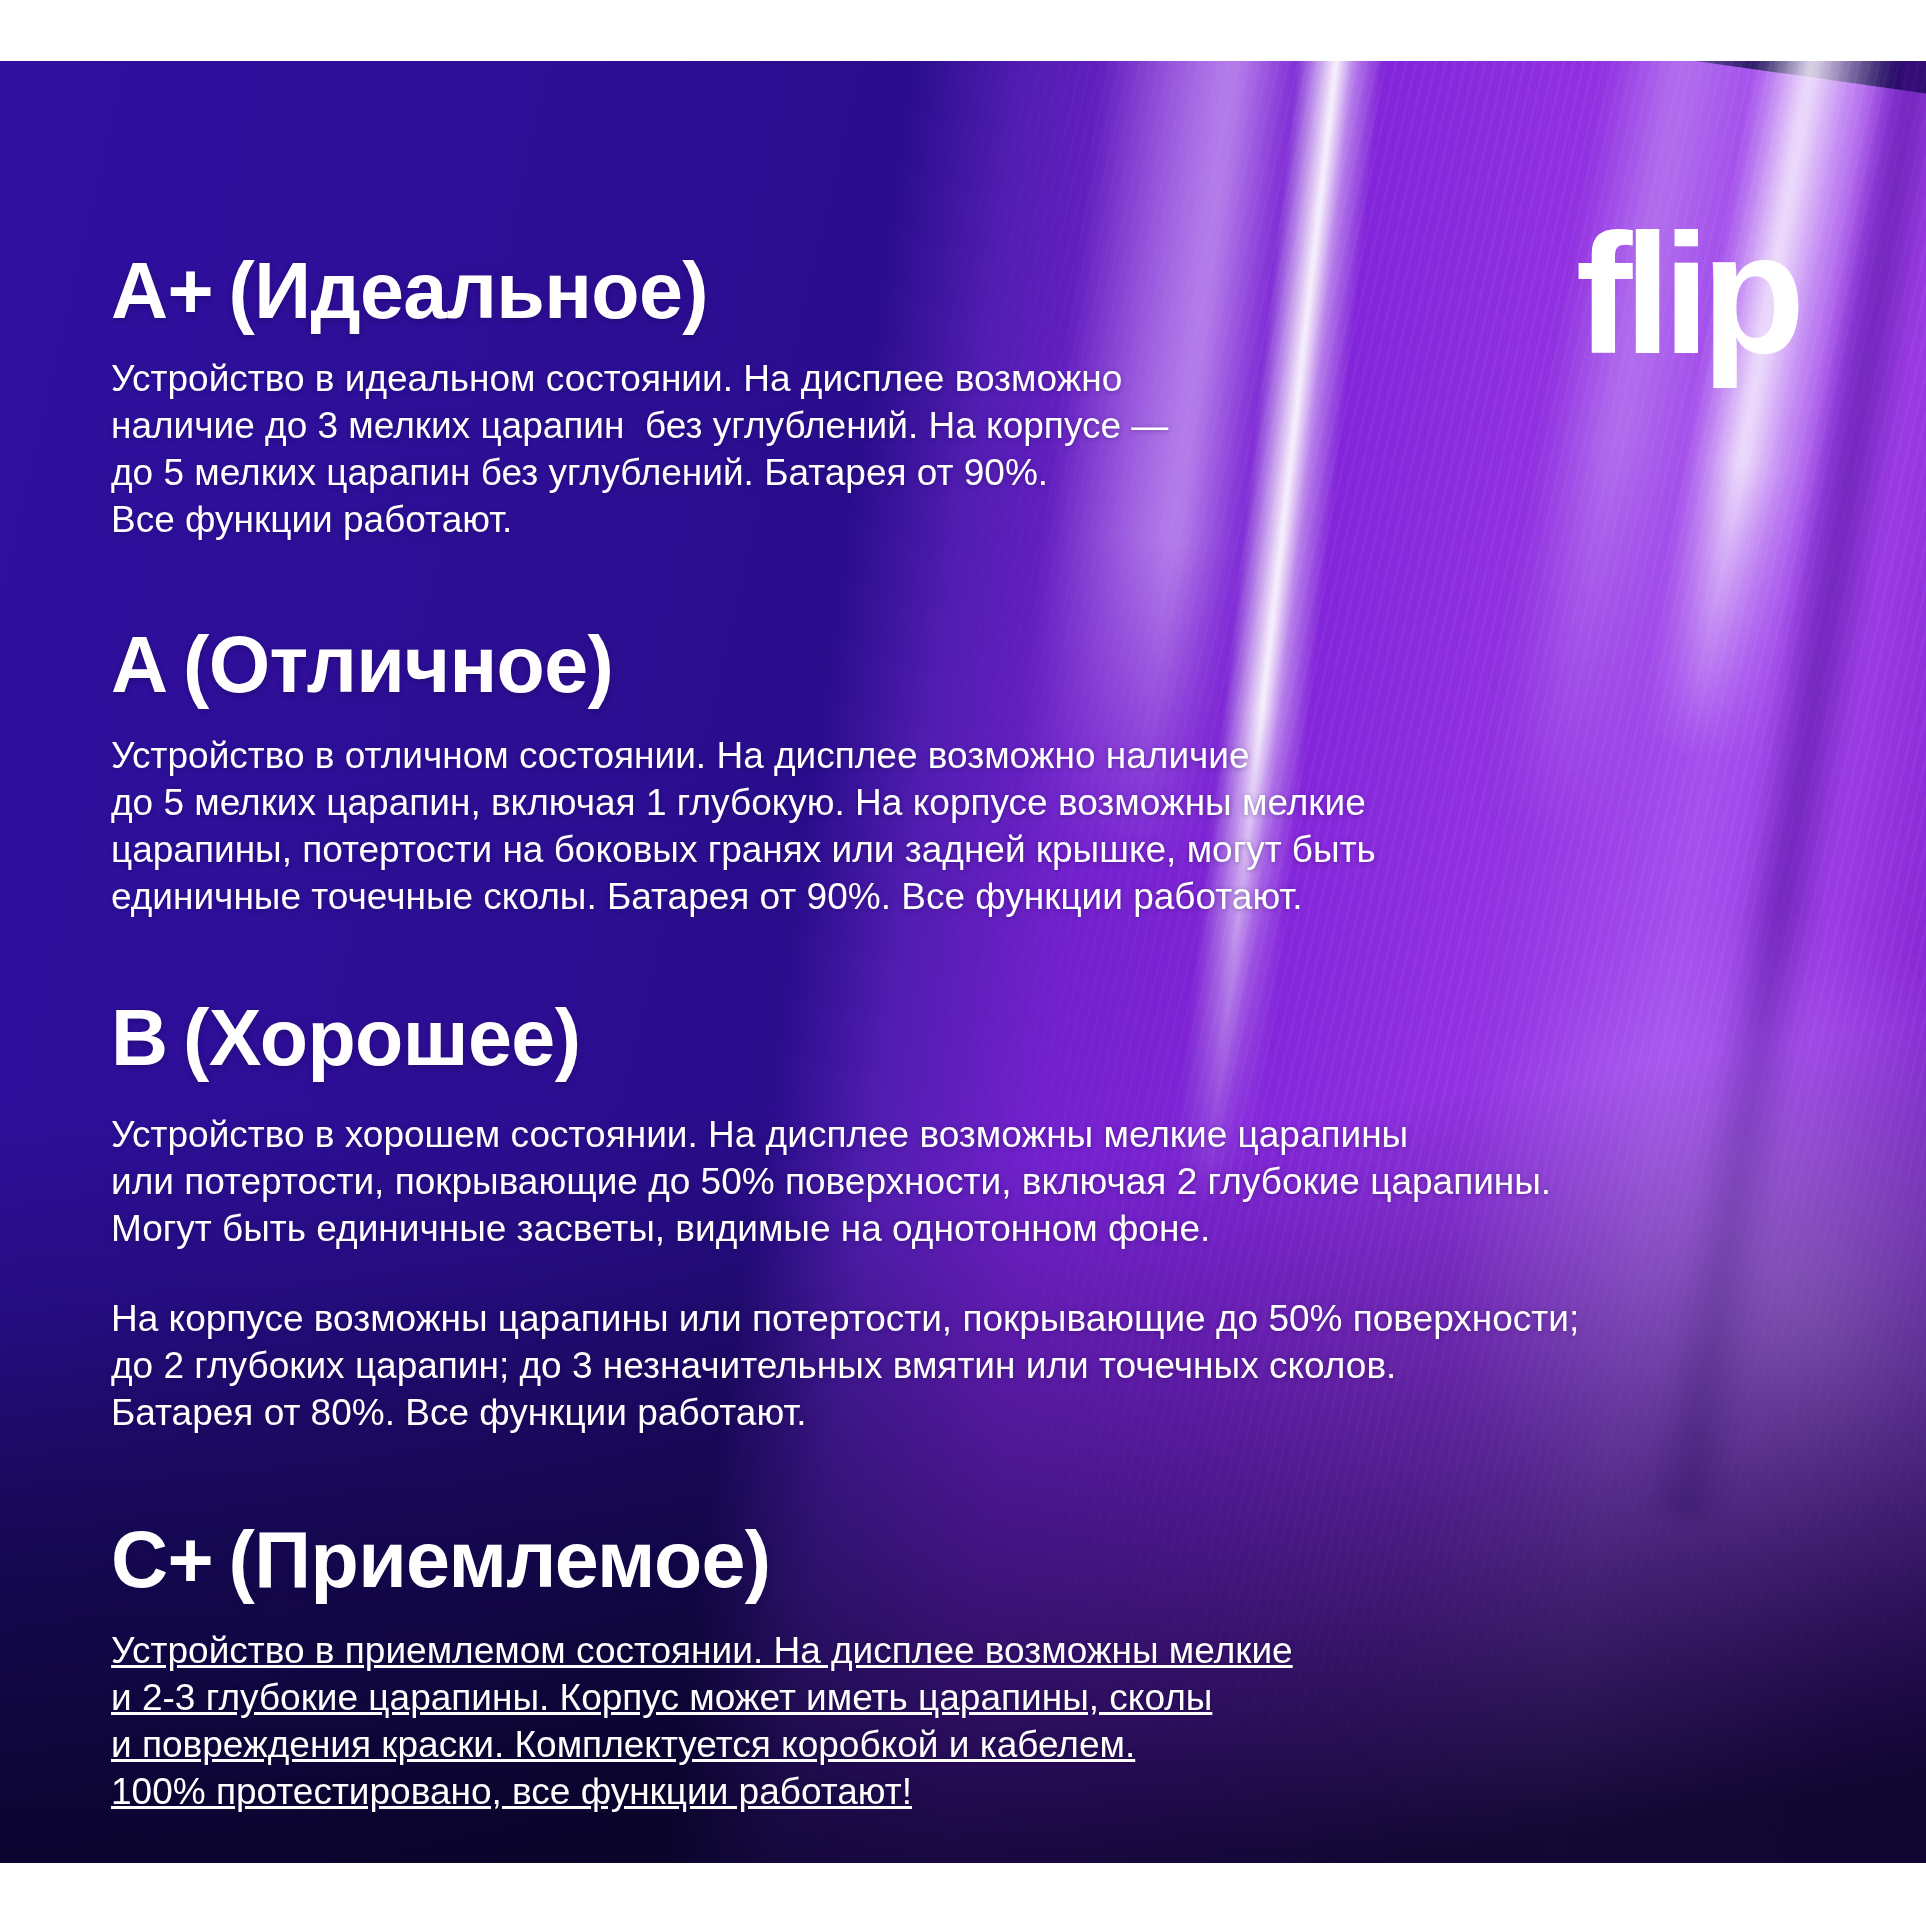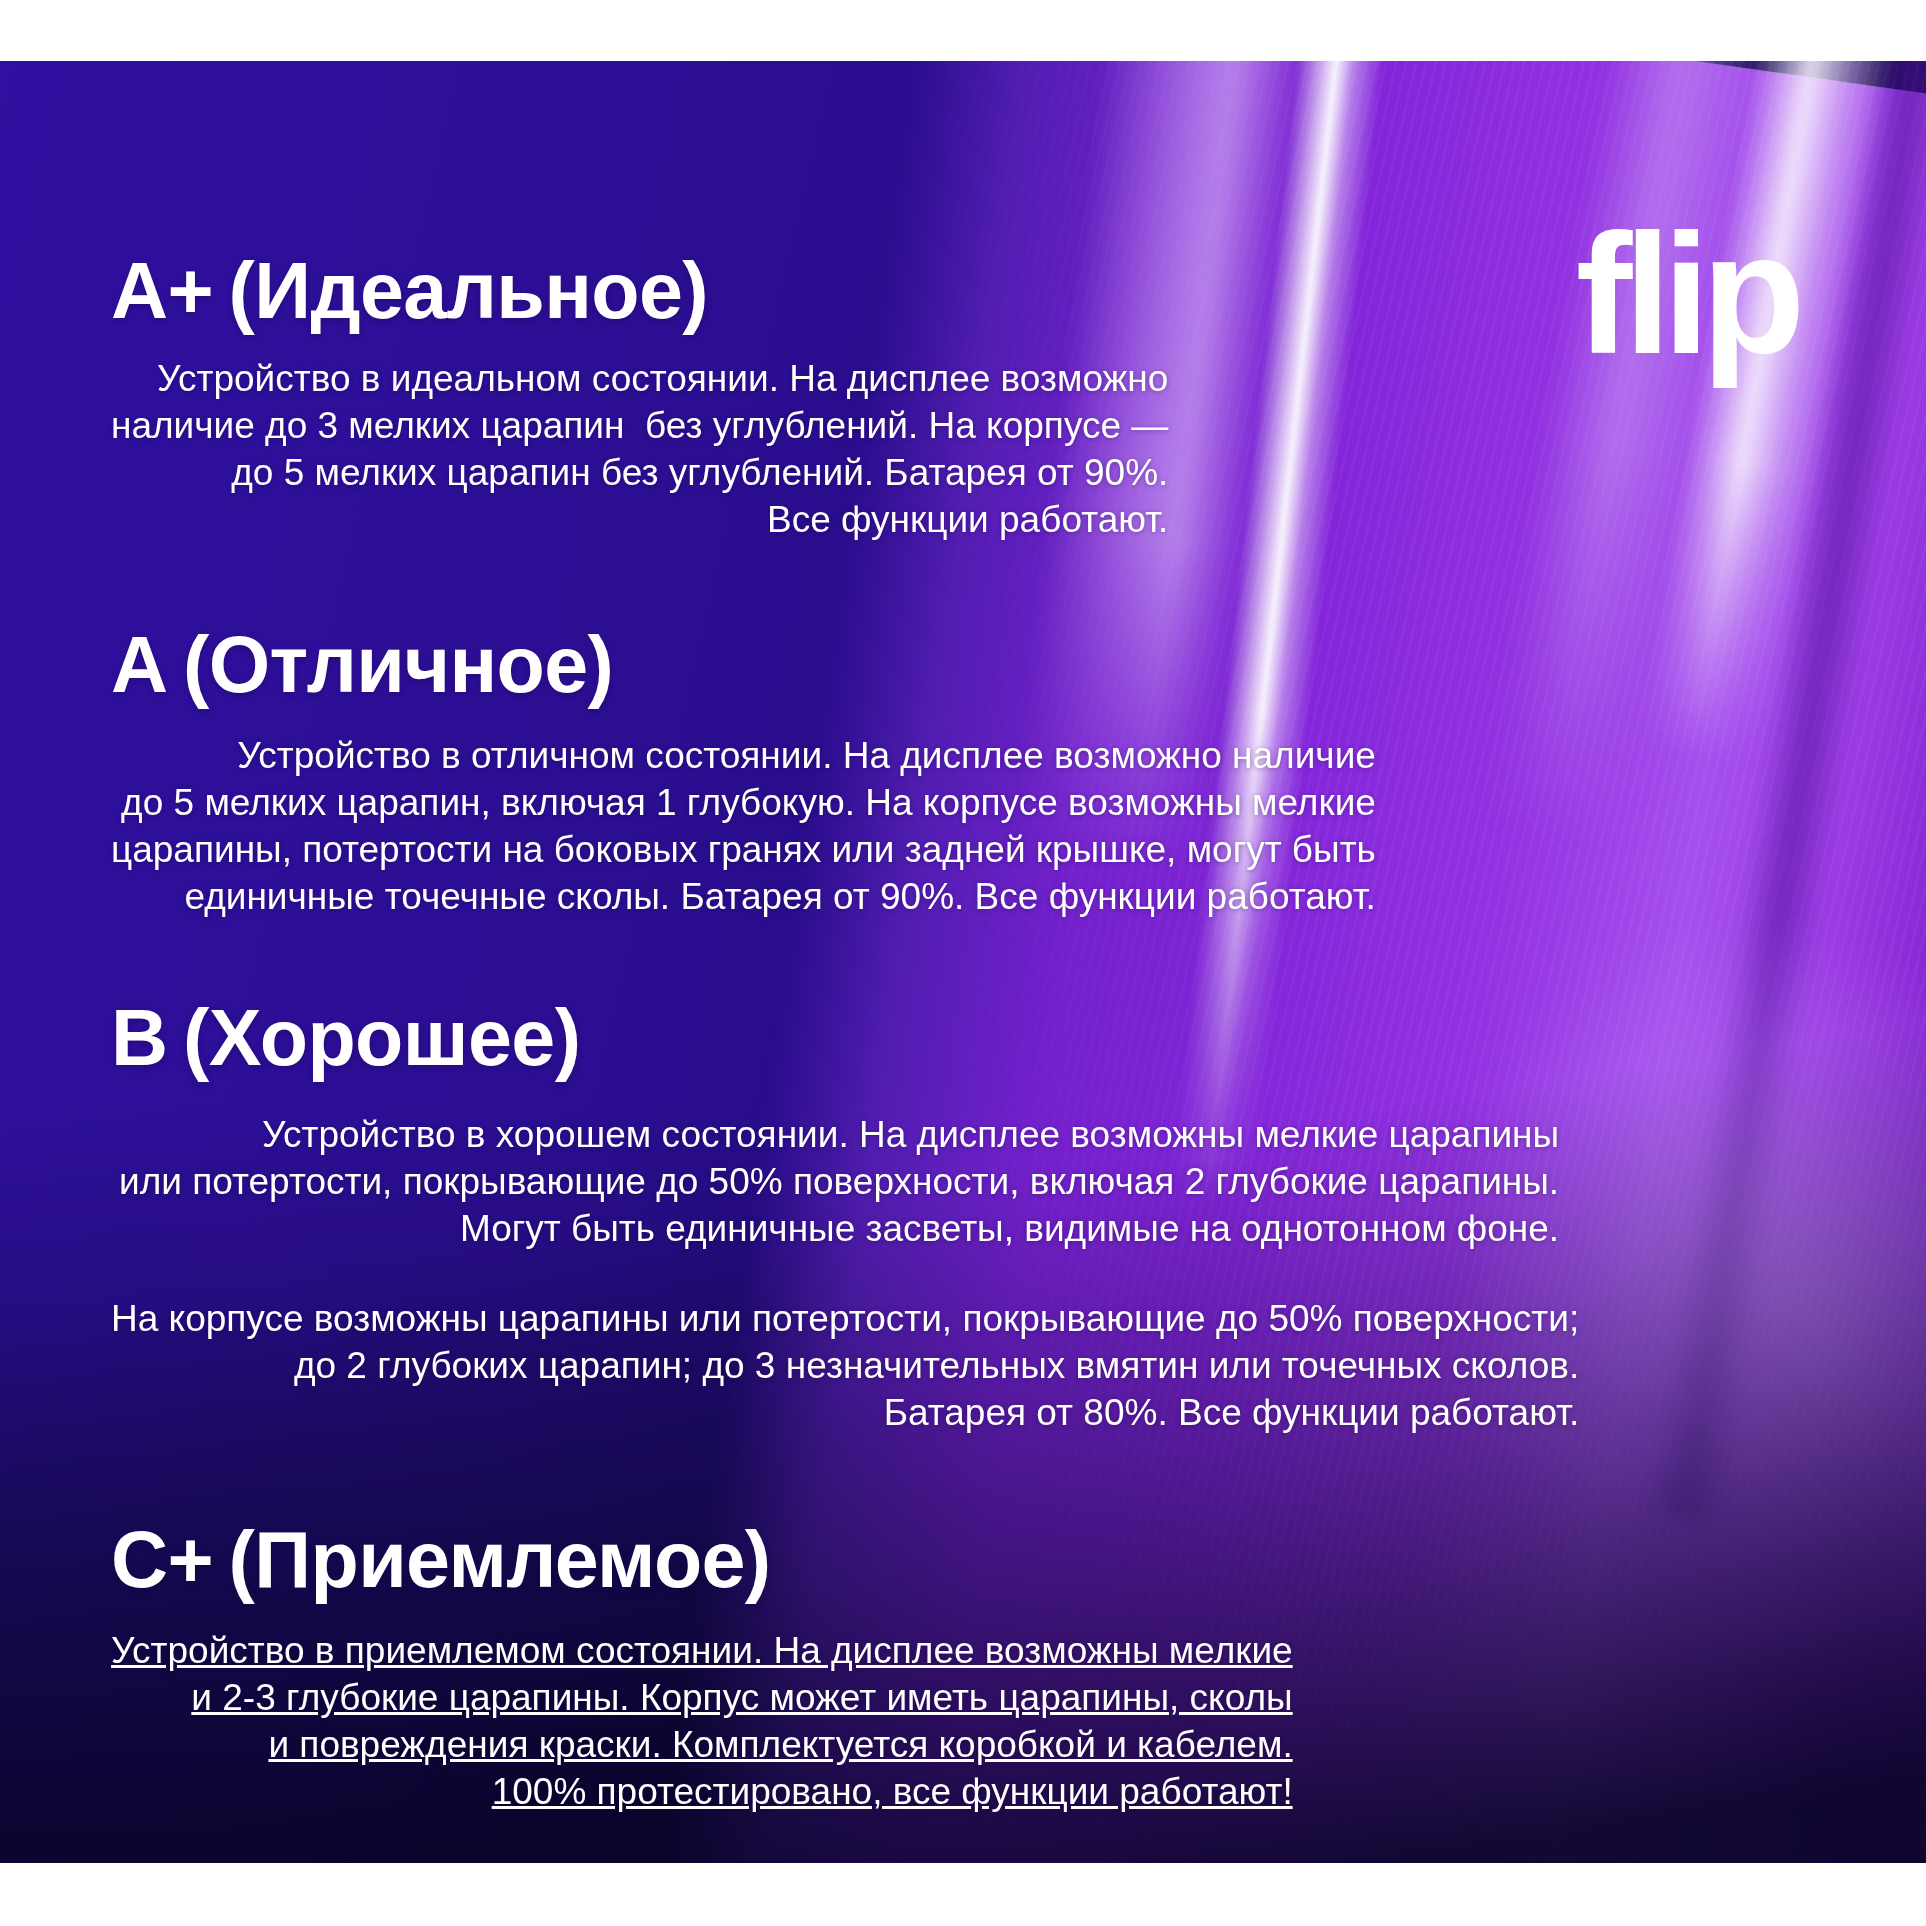--- a/index.html
+++ b/index.html
@@ -96,24 +96,24 @@
     font-size:79px;line-height:90px;letter-spacing:-0.6px;white-space:pre;
     text-shadow:0 1.8px 6px rgba(20,0,60,0.35);
   }
   .heading .grade{font-weight:700;}
   .heading .glabel{font-weight:700;margin-left:15.6px;}
   .para{
     position:absolute;left:111px;color:#ffffff;
     font-size:37px;line-height:47px;font-weight:400;
     text-shadow:0 1.2px 4.8px rgba(20,0,60,0.35);
   }
-  .para .line{white-space:pre;text-align:right;}
+  .para .line{white-space:pre;}
   #h-aplus{top:185px;}  #p-aplus{top:294px;}
   #h-a{top:559px;}      #p-a{top:671px;}
-  #h-b{top:932px;}     #p-b1{top:1050px;margin-left:8px;}  #p-b2{top:1234px;}
+  #h-b{top:932px;}     #p-b1{top:1050px;}  #p-b2{top:1234px;}
   #h-c{top:1454px;}     #p-c{top:1566px;text-decoration:underline;}
 </style>
 </head>
 <body>
 
 <div class="panel">
   <div class="bg-base"></div>
   <div class="bg-curtain"></div>
   <div class="bg-ribs"></div>
   <div class="fold-lavender"></div>

